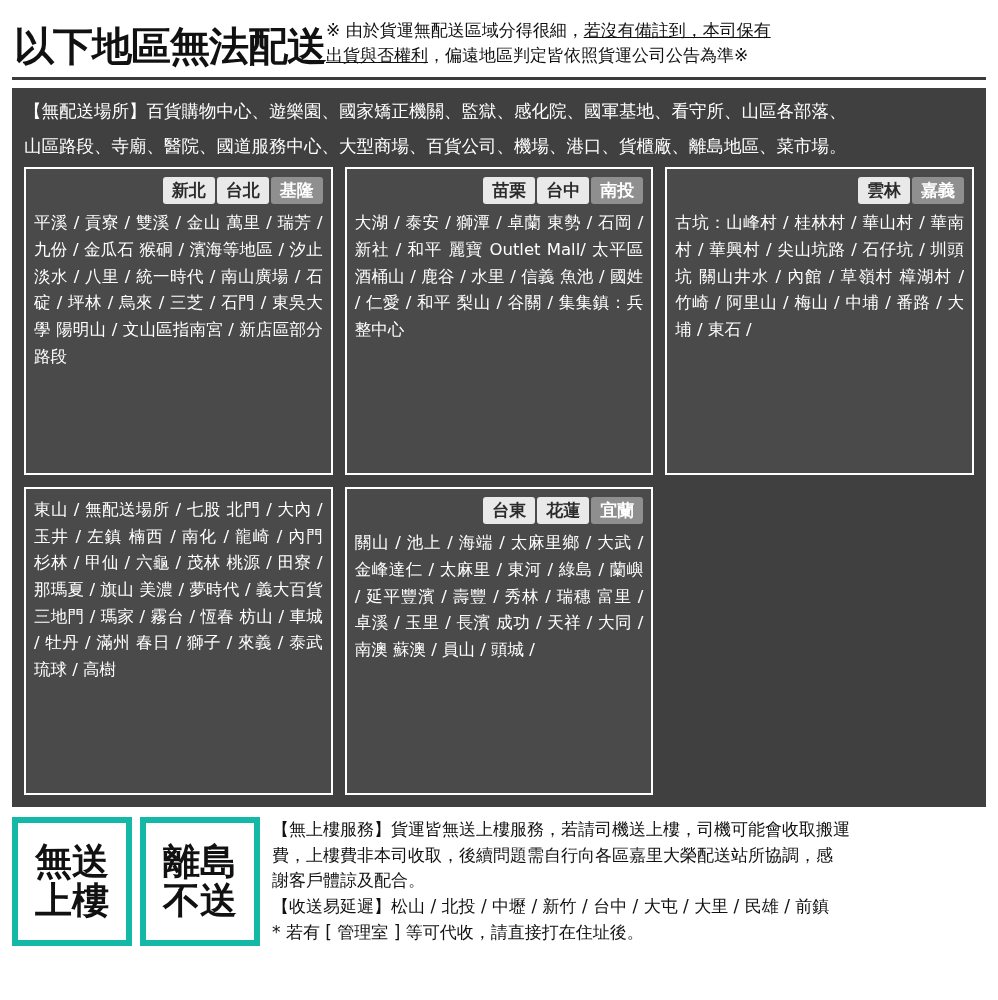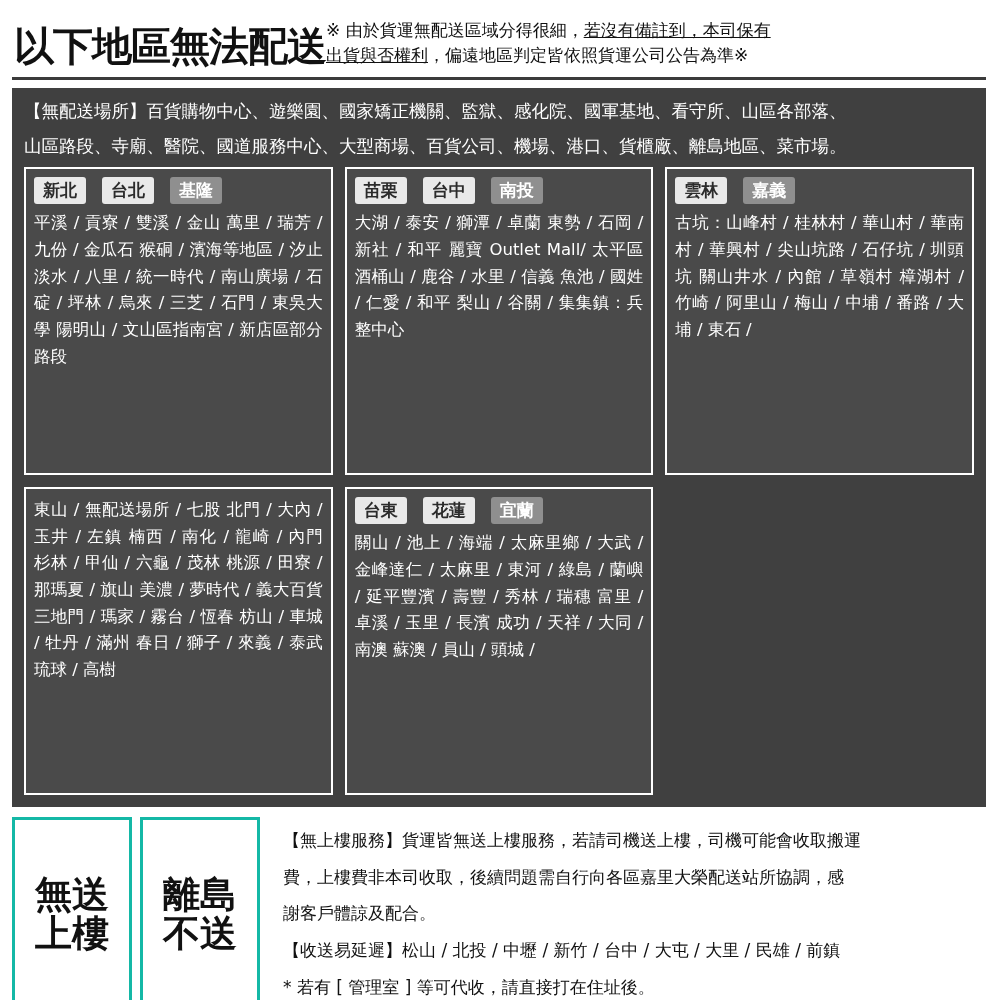--- a/index.html
+++ b/index.html
@@ -77,22 +77,23 @@
     background: #4a4a4a;
     padding: 8px 8px 10px 8px;
     box-sizing: border-box;
     position: relative;
   }
   .cell.r1 { min-height: 248px; }
   .cell.r2 { min-height: 308px; }
 
   .tags {
     display: flex;
-    gap: 16px;
+    gap: 2px;
     margin-bottom: 6px;
+    justify-content: flex-end;
   }
   .tag {
     display: inline-block;
     padding: 3px 9px 4px 9px;
     font-size: 17px;
     font-weight: bold;
     line-height: 1.2;
     border-radius: 3px;
     white-space: nowrap;
   }
@@ -115,21 +116,21 @@
   }
 
   
   .footer {
     margin: 10px 12px 0 12px;
     display: flex;
     align-items: stretch;
     gap: 8px;
   }
   .stamp {
-    border: 3px solid #14b8a6;
+    border: 6px solid #14b8a6;
     width: 120px;
     flex: 0 0 120px;
     display: flex;
     flex-direction: column;
     justify-content: center;
     align-items: center;
     padding: 2px 0;
     box-sizing: border-box;
   }
   .stamp span {
@@ -140,21 +141,21 @@
     color: #111;
   }
   .footer-text {
     flex: 1 1 auto;
     font-size: 17px;
     line-height: 1.52;
     color: #111;
     padding-left: 4px;
   }
   .footer-text p {
-    margin: 11px;
+    margin: 0;
   }
 </style>
 </head>
 <body>
 
 <div class="page">
 
   <div class="header">
     <div class="header-title">以下地區無法配送</div>
     <div class="header-note">

